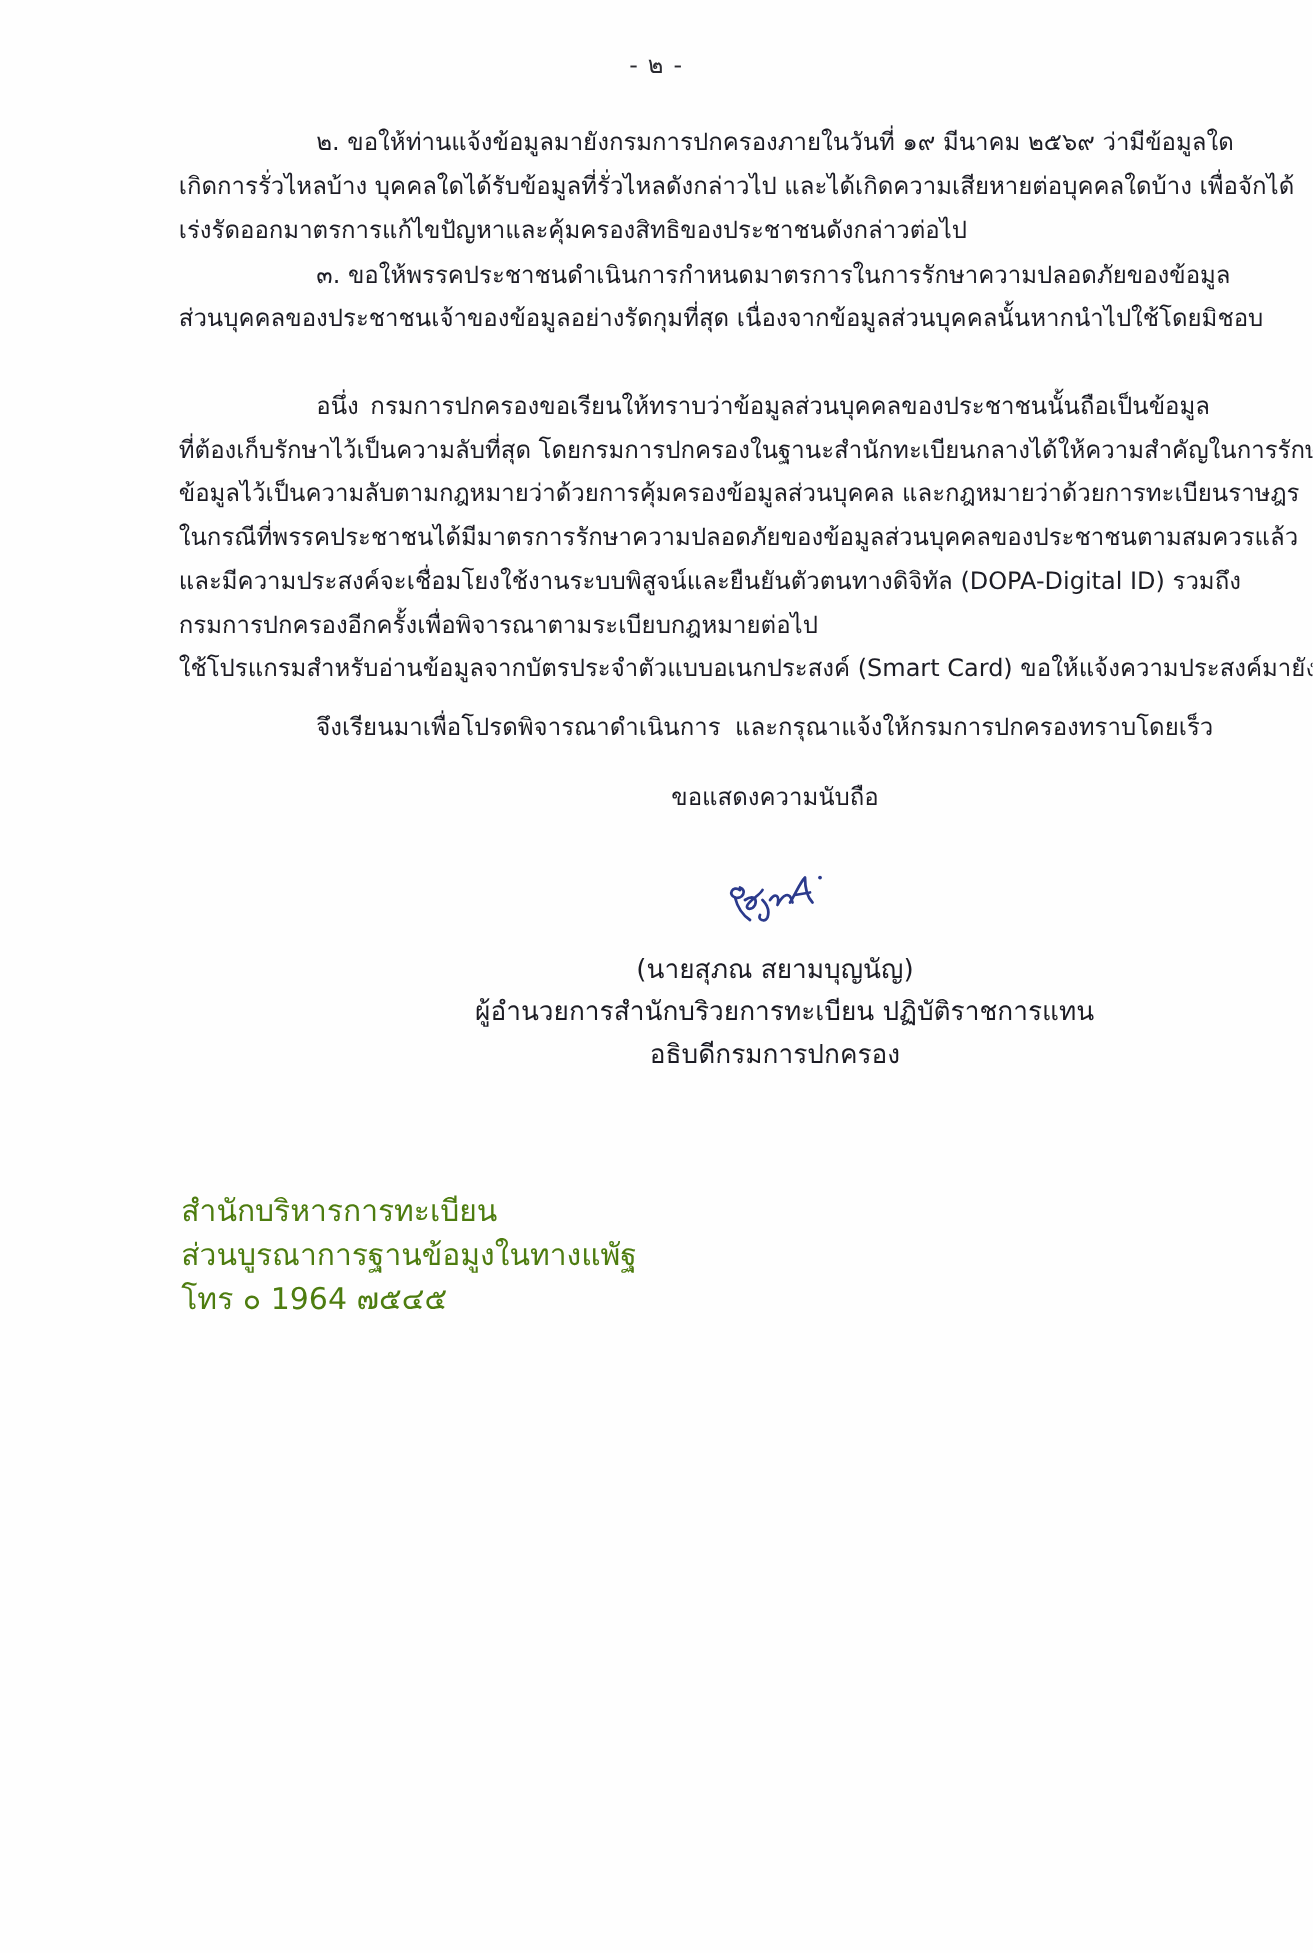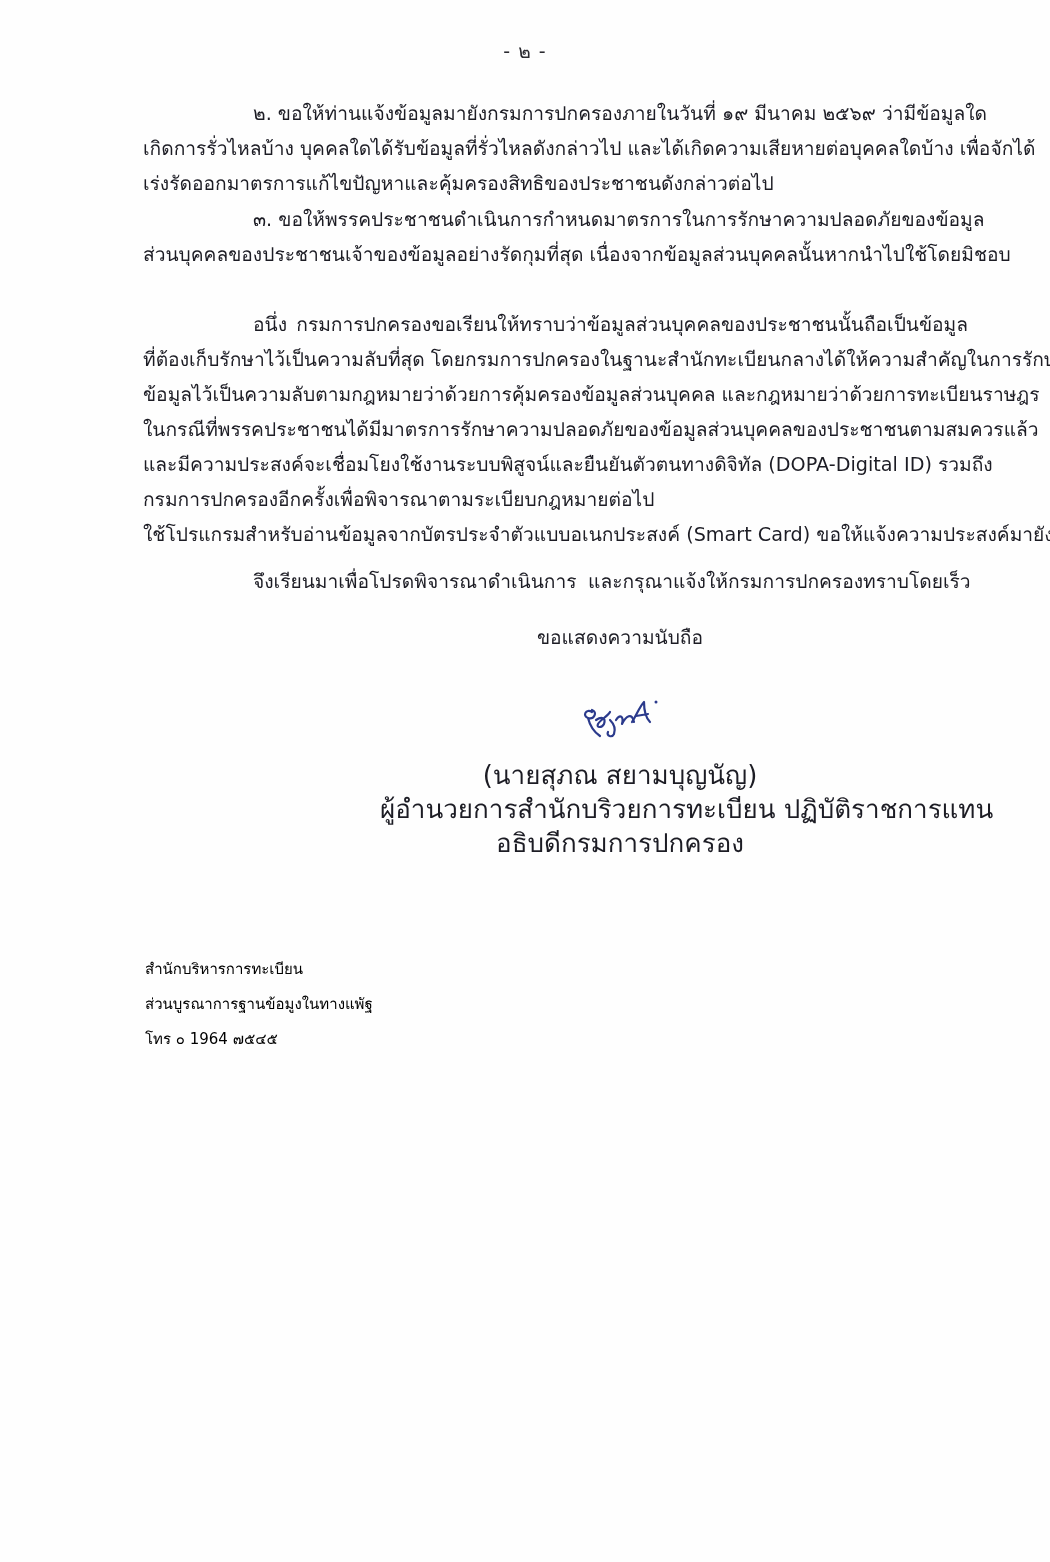--- a/index.html
+++ b/index.html
@@ -79,35 +79,35 @@
       top: 698px;
       width: 100px;
       height: 42px;
     }
     .signer-block {
       position: absolute;
       left: 380px;
       width: 480px;
       top: 758px;
       text-align: center;
-      font-size: 26px;
+      font-size: 21px;
       line-height: 34px;
       color: #1c1c24;
     }
     .signer-block .row {
       display: block;
       white-space: nowrap;
     }
     .contact-block {
       position: absolute;
       left: 145px;
       top: 952px;
-      font-size: 15px;
+      font-size: 24px;
       line-height: 35px;
-      color: #000000;
+      color: #4d7c0f;
     }
     .contact-block .row {
       display: block;
       white-space: nowrap;
     }
   </style>
 </head>
 <body>
 
 <div class="page">

